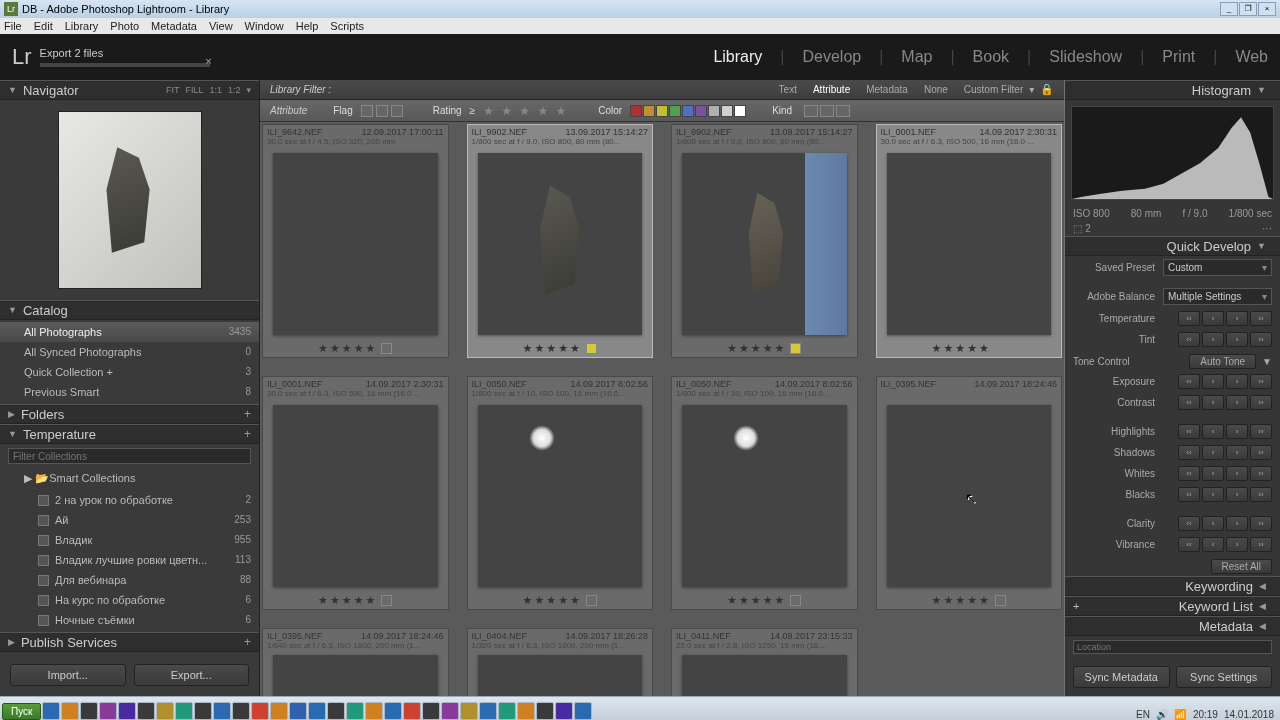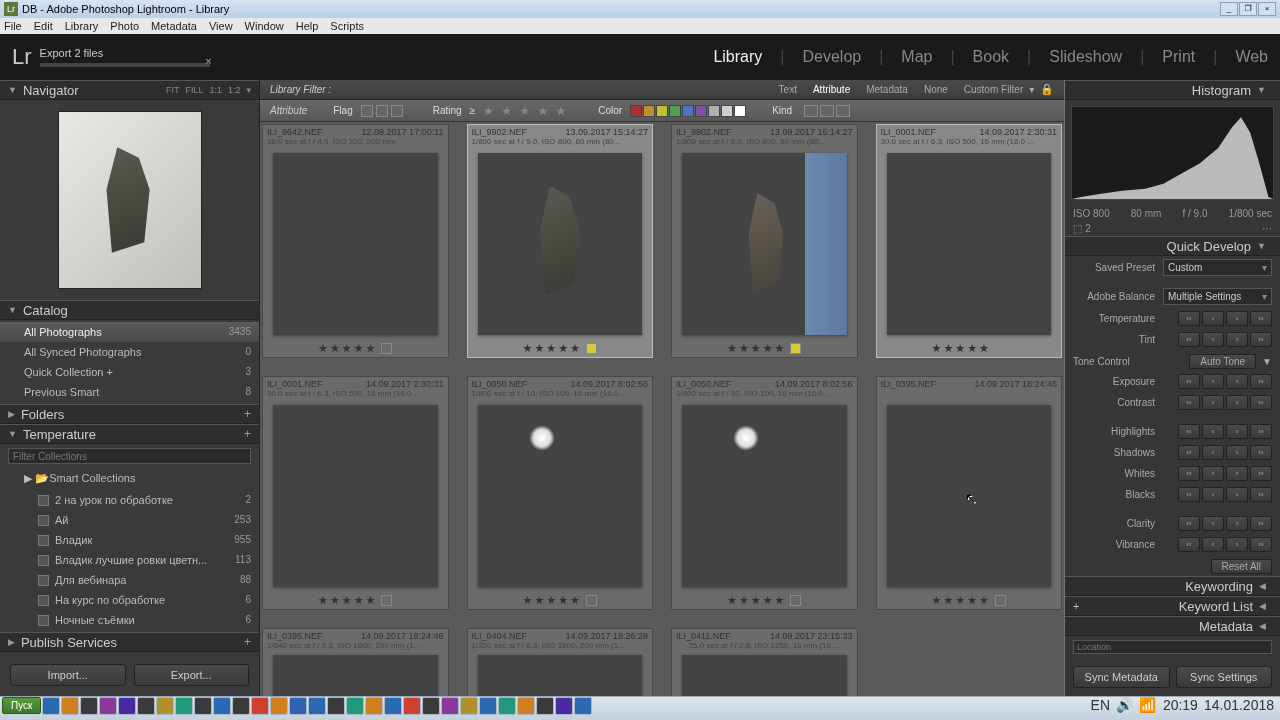--- a/index.html
+++ b/index.html
@@ -92,24 +92,24 @@
 .qd-row .sel::after{content:"▾";color:#888}
 .steppers{display:flex;gap:2px;margin-left:auto}
 .stp{width:22px;height:15px;background:linear-gradient(#4a4a4a,#3a3a3a);border:1px solid #222;color:#aaa;font-size:8px;text-align:center;line-height:13px;border-radius:2px}
 .subhdr{padding:4px 8px 2px 8px;font-size:10px;color:#aaa;display:flex;justify-content:flex-end;align-items:center}
 .subhdr .t{margin-right:auto}
 .subhdr .btnsm{padding:1px 10px;background:linear-gradient(#4a4a4a,#3a3a3a);border:1px solid #222;border-radius:2px;font-size:10px;margin-left:6px}
 .panel-r .sync{margin-top:auto;padding:8px;display:flex;gap:6px}
 .locbox{padding:4px 8px}
 .locbox .inp{width:100%;height:14px;background:#2a2a2a;border:1px solid #555;font-size:9px;color:#888;padding:0 3px}
 
-.taskbar{height:24px;background:linear-gradient(#dfe6ed,#c4d0dc);display:flex;align-items:flex-start;font-size:10px;padding:0 2px;gap:1px;border-top:1px solid #9ab}
+.taskbar{height:24px;background:linear-gradient(#dfe6ed,#c4d0dc);display:flex;align-items:flex-end;font-size:10px;padding:0 2px;gap:1px;border-top:1px solid #9ab}
 .taskbar .start{padding:2px 8px;background:linear-gradient(#5a9a3a,#3a7a2a);color:#fff;border-radius:2px;border:1px solid #2a5a1a}
 .taskbar .tico{width:18px;height:18px;background:#7a8a9a;border:1px solid #aab8c6;border-radius:2px}
-.taskbar .tray{margin-left:auto;display:flex;align-items:center;gap:6px;color:#333;font-size:14px;padding-right:4px}
+.taskbar .tray{margin-left:auto;display:flex;align-items:center;gap:6px;color:#333;font-size:10px;padding-right:4px}
 .tico.a{background:#2a6ab0}.tico.b{background:#d08020}.tico.c{background:#3a3a3a}.tico.d{background:#8a3a9a}.tico.e{background:#4a2aa0}
 .tico.f{background:#b0902a}.tico.g{background:#209a7a}.tico.h{background:#d04030}.tico.i{background:#3060b0}
 .cursor{position:absolute;left:965px;top:490px;font-size:14px;color:#000;pointer-events:none;text-shadow:1px 1px 0 #fff}
 </style>
 </head>
 <body>
 
 <div class="titlebar">
   <span class="icon">Lr</span>
   <span>DB - Adobe Photoshop Lightroom - Library</span>
@@ -420,21 +420,21 @@
           <div class="thumb th7" style="margin:4px 10px;flex:1"></div>
         </div>
         <div class="cell" style="height: 76px;">
           <div class="topline">
             <span>ILI_0404.NEF</span>
             <span>14.09.2017 18:26:28</span>
           </div>
           <div class="subline">1/320 sec at f / 6.3, ISO 1600, 200 mm (1...</div>
           <div class="thumb th7" style="margin:4px 10px;flex:1"></div>
         </div>
-        <div class="cell" style="height: 90px; text-align: center;">
+        <div class="cell" style="height: 90px;">
           <div class="topline">
             <span>ILI_0411.NEF</span>
             <span>14.09.2017 23:15:33</span>
           </div>
           <div class="subline">25.0 sec at f / 2.8, ISO 1250, 16 mm (16....</div>
           <div class="thumb th7" style="margin:4px 10px;flex:1"></div>
         </div>
       </div>
   </div>
 

